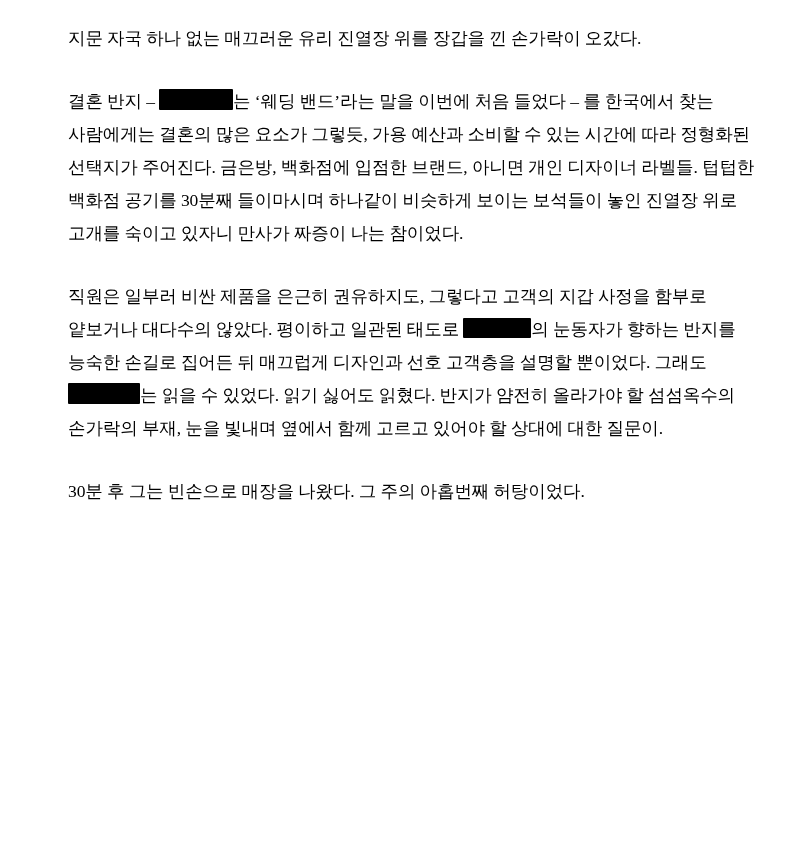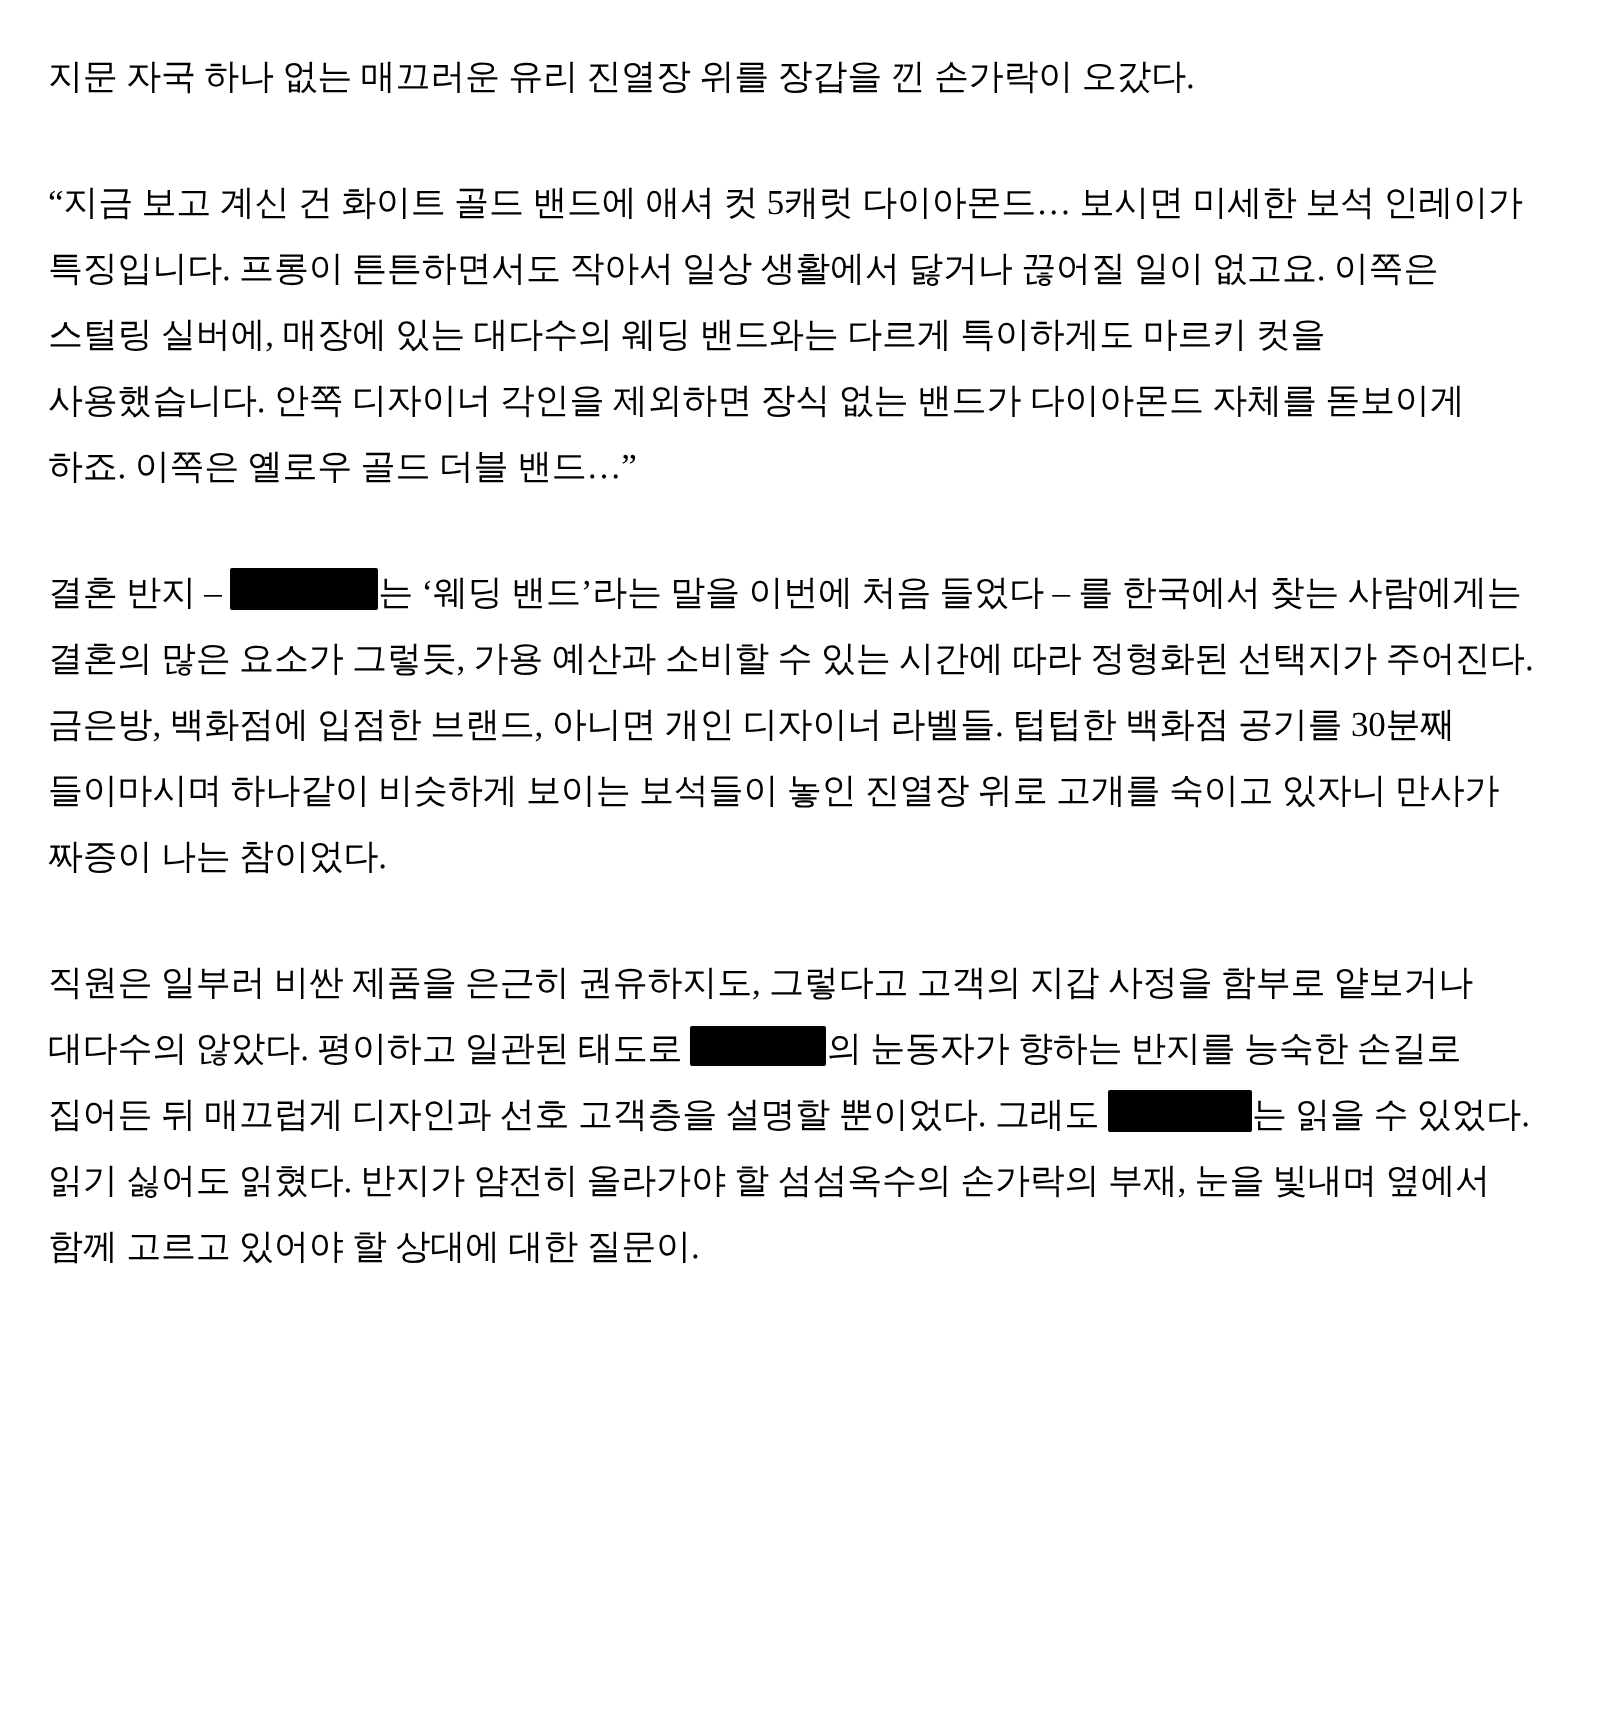--- a/index.html
+++ b/index.html
@@ -11,21 +11,21 @@
     width: 800px;
     height: 860px;
     font-family: "Liberation Serif", "DejaVu Serif", serif;
     color: #000000;
     overflow: hidden;
   }
   .page {
     width: 800px;
     height: 860px;
     box-sizing: border-box;
-    padding: 22px 28px 10px 24px;
+    padding: 22px 28px 10px 68px;
     position: relative;
   }
   .para {
     font-size: 17.5px;
     line-height: 33px;
     letter-spacing: -0.1px;
     margin: 0 0 30px 0;
     text-align: left;
     word-break: keep-all;
   }
@@ -47,20 +47,20 @@
   .redact.w2 { width: 68px; height: 20px; }
   .redact.w3 { width: 72px; height: 21px; }
 </style>
 </head>
 <body>
 
 <div class="page">
 
   <p class="para">지문 자국 하나 없는 매끄러운 유리 진열장 위를 장갑을 낀 손가락이 오갔다.</p>
 
-  <p class="para p-quote">“지금 보고 계신 건 화이트 골드 밴드에 애셔 컷 5캐럿 다이아몬드… 보시면 미세한 보석 인레이가 특징입니다. 프롱이 튼튼하면서도 작아서 일상 생활에서 닳거나 끊어질 일이 없고요. 이쪽은 스털링 실버에, 매장에 있는 대다수의 웨딩 밴드와는 다르게 특이하게도 마르키 컷을 사용했습니다. 안쪽 디자이너 각인을 제외하면 장식 없는 밴드가 다이아몬드 자체를 돋보이게 하죠. 이쪽은 옐로우 골드 더블 밴드…”</p>
 
   <p class="para"><span>결혼 반지 – </span><span class="redact w1"></span><span>는 ‘웨딩 밴드’라는 말을 이번에 처음 들었다 – 를 한국에서 찾는 사람에게는 결혼의 많은 요소가 그렇듯, 가용 예산과 소비할 수 있는 시간에 따라 정형화된 선택지가 주어진다. 금은방, 백화점에 입점한 브랜드, 아니면 개인 디자이너 라벨들. 텁텁한 백화점 공기를 30분째 들이마시며 하나같이 비슷하게 보이는 보석들이 놓인 진열장 위로 고개를 숙이고 있자니 만사가 짜증이 나는 참이었다.</span></p>
 
   <p class="para"><span>직원은 일부러 비싼 제품을 은근히 권유하지도, 그렇다고 고객의 지갑 사정을 함부로 얕보거나 대다수의 않았다. 평이하고 일관된 태도로 </span><span class="redact w2"></span><span>의 눈동자가 향하는 반지를 능숙한 손길로 집어든 뒤 매끄럽게 디자인과 선호 고객층을 설명할 뿐이었다. 그래도 </span><span class="redact w3"></span><span>는 읽을 수 있었다. 읽기 싫어도 읽혔다. 반지가 얌전히 올라가야 할 섬섬옥수의 손가락의 부재, 눈을 빛내며 옆에서 함께 고르고 있어야 할 상대에 대한 질문이.</span></p>
 
+  <p class="para">30분 후 그는 빈손으로 매장을 나왔다. 그 주의 아홉번째 허탕이었다.</p>
 
 </div>
 
 </body></html>

